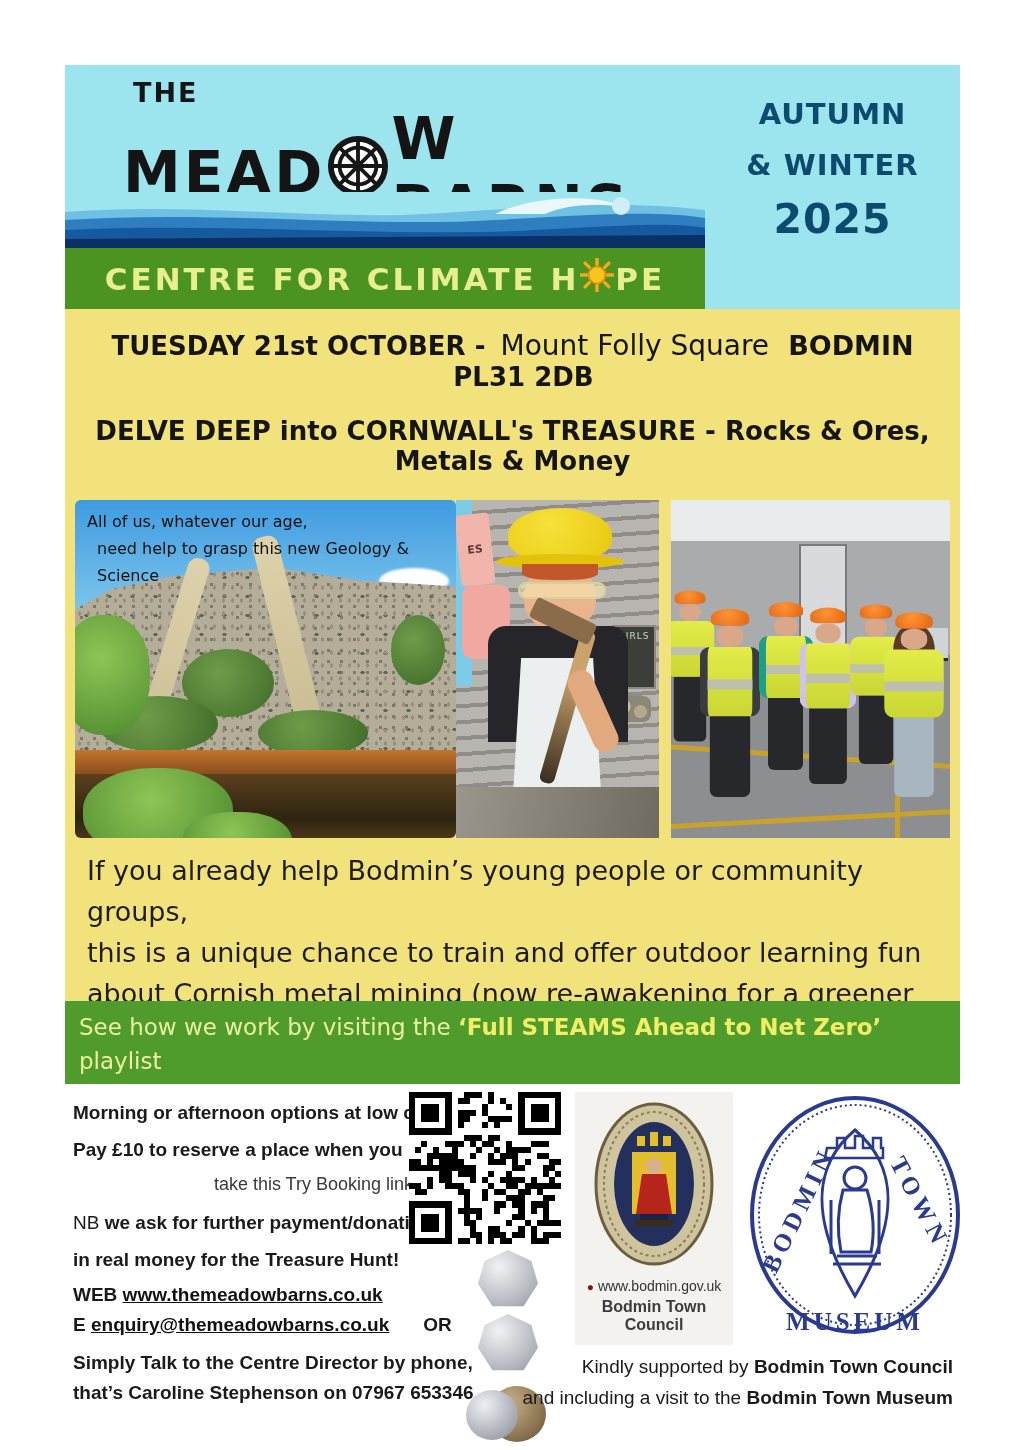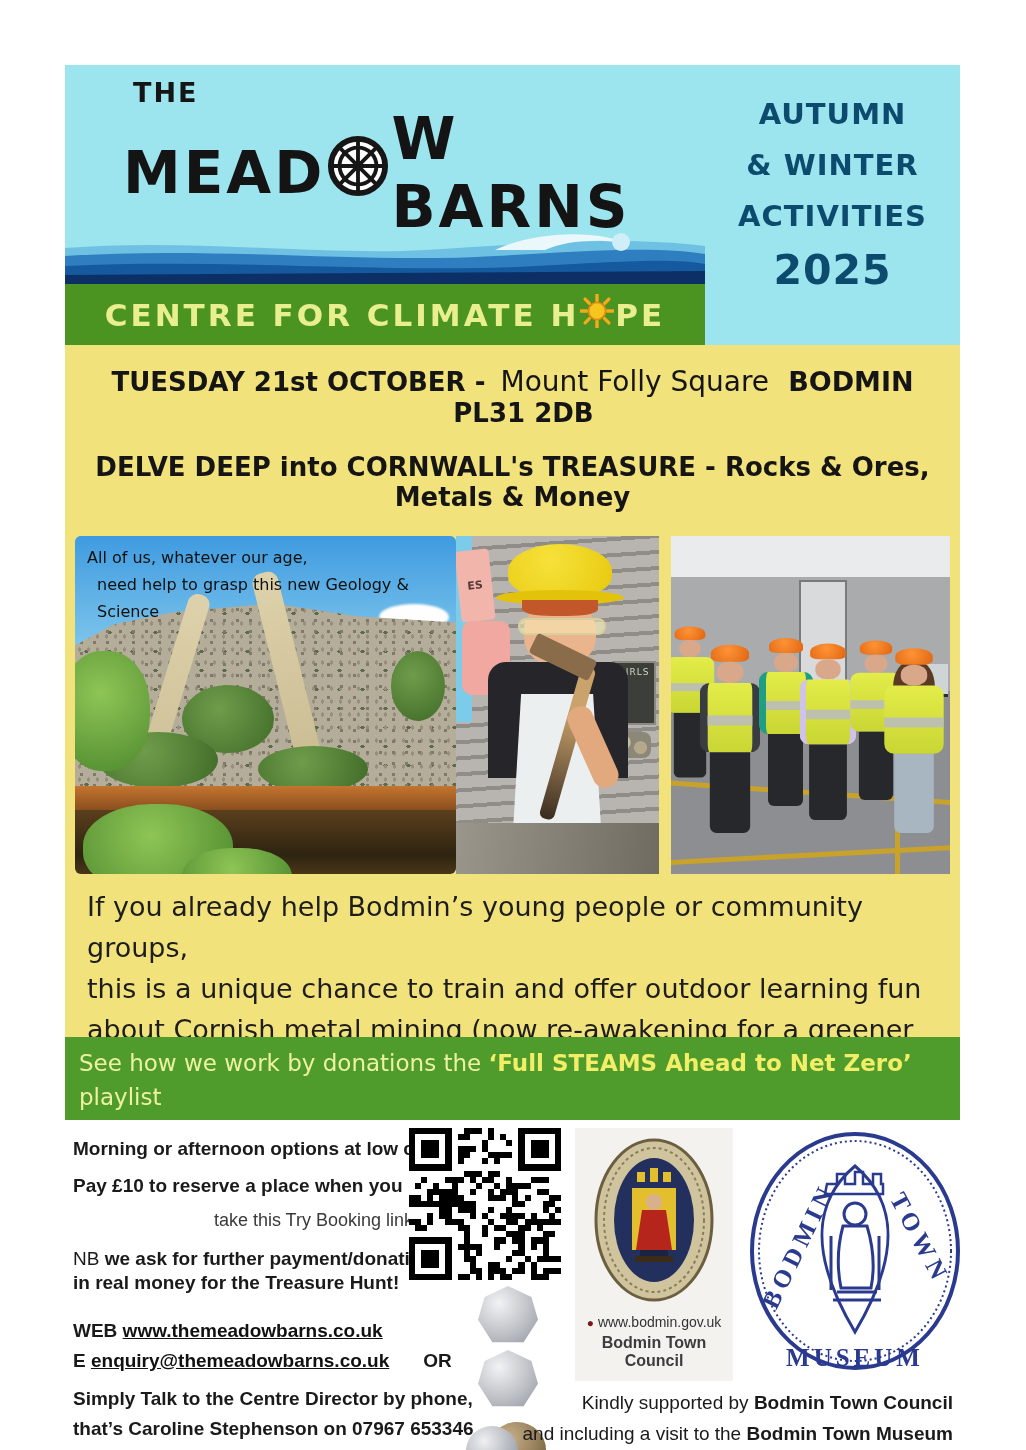--- a/index.html
+++ b/index.html
@@ -1,20 +1,20 @@
 <!DOCTYPE html>
 <html><head>
 <meta charset="utf-8">
 <style>
   html,body{margin:0;padding:0;background:#ffffff;}
   body{width:1026px;height:1450px;position:relative;font-family:"DejaVu Sans",sans-serif;-webkit-font-smoothing:antialiased;}
   .flyer{position:absolute;left:65px;top:65px;width:895px;}
 
   
-  .header-row{display:flex;height:280px;}
+  .header-row{display:flex;height:244px;}
   .logo-banner{position:relative;width:640px;background:#9ce5ef;overflow:hidden;}
   .logo-the{position:absolute;left:68px;top:12px;font-size:27px;font-weight:bold;color:#151515;letter-spacing:2px;}
   .logo-name{position:absolute;left:58px;top:40px;display:flex;align-items:center;font-size:58px;font-weight:bold;color:#141414;letter-spacing:3px;}
   .logo-name .wheel{margin:0 2px;}
   .wave-svg{position:absolute;left:0;bottom:61px;width:100%;height:56px;}
   .logo-green{position:absolute;left:0;bottom:0;width:100%;height:61px;background:#4c9422;display:flex;justify-content:center;}
   .logo-tagline{display:flex;align-items:center;font-size:31px;font-weight:bold;color:#e9ee8e;letter-spacing:3px;}
   .logo-tagline .sun{margin:0 1px;}
   .season-panel{width:255px;background:#9ce5ef;text-align:center;color:#0c4a6e;padding-top:24px;box-sizing:border-box;}
   .season-panel div{font-size:29px;font-weight:bold;line-height:51px;letter-spacing:1px;}
@@ -113,21 +113,21 @@
   .youtube-band .bold{color:#f3ee67;font-weight:bold;}
   .youtube-band a{color:#eef2a0;text-decoration:none;}
 
   
   .footer{position:relative;height:392px;background:#fff;font-family:"Liberation Sans",sans-serif;color:#1a1a1a;}
   .f-left{position:absolute;left:8px;top:0;width:346px;font-size:19px;font-weight:600;}
   .fl{position:absolute;white-space:nowrap;}
   .fl1{top:18px;} .fl2{top:55px;}
   .fl3{top:90px;right:6px;font-weight:400;color:#3a3a3a;font-size:18px;}
   .fl4{top:128px;} .fl4 .nb{font-weight:400;}
-  .fl5{top:152px;}
+  .fl5{top:165px;}
   .flweb{top:200px;} .flemail{top:230px;}
   .fl a{color:#111;text-decoration:underline;}
   .flemail .or{margin-left:34px;text-decoration:none;font-weight:600;}
   .flp1{top:268px;} .flp2{top:298px;} .flp2 .num{font-weight:bold;text-align:right;}
 
   .qr-box{position:absolute;left:344px;top:8px;width:152px;height:152px;background:#fff;}
   .qr-box svg{width:100%;height:100%;shape-rendering:crispEdges;}
 
   .coins{position:absolute;left:398px;top:162px;width:90px;}
   .coin{width:60px;height:58px;margin:4px auto 6px;background:radial-gradient(circle at 35% 30%,#f2f2f4,#b9bcc2 60%,#8f939b);clip-path:polygon(50% 0%,89% 19%,100% 58%,76% 97%,24% 97%,0% 58%,11% 19%);}
@@ -204,21 +204,20 @@
               <circle cx="20" cy="20" r="10" fill="#f6c51e" stroke="#e08a12" stroke-width="2"></circle>
             </svg>
           </span>
           <span>PE</span>
         </div>
       </div>
     </div>
     <div class="season-panel">
       <div>AUTUMN</div>
       <div>&amp; WINTER</div>
-      <div>ACTIVITIES</div>
       <div class="year">2025</div>
     </div>
   </div>
 
   <div class="main-yellow">
     <div class="event-line1">
       <span class="b1">TUESDAY 21st OCTOBER -</span>
       <span class="scr">Mount Folly Square</span>
       <span class="b2">BODMIN</span>
       <span class="pc">PL31 2DB</span>
@@ -329,21 +328,21 @@
     <div class="body-lines">
       <div>If you already help Bodmin’s young people or community groups,</div>
       <div>this is a unique chance to train and offer outdoor learning fun</div>
       <div>about Cornish metal mining (now re-awakening for a greener future)</div>
 
     </div>
   </div>
 
   <div class="youtube-band">
     <div>
-      <span>See how we work by donations the </span><span class="bold">‘Full STEAMS Ahead to Net Zero’</span><span> playlist</span>
+      <span>See how we work by visiting the </span><span class="bold">‘Full STEAMS Ahead to Net Zero’</span><span> playlist</span>
     </div>
     <div>
       <span>on our </span><span class="bold">YouTube channel</span><a href="#">  https://www.youtube.com/@meadowbarnscentre2538/playlists</a>
     </div>
   </div>
 
   <div class="footer">
     <div class="f-left">
       <div class="fl fl1">Morning or afternoon options at low cost</div>
       <div class="fl fl2">Pay £10 to reserve a place when you</div>

